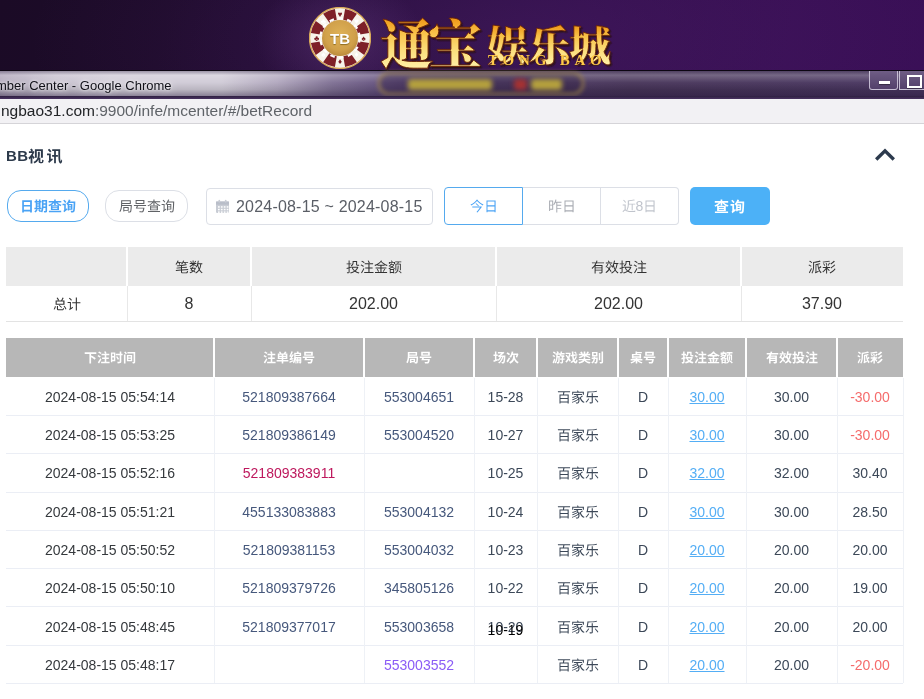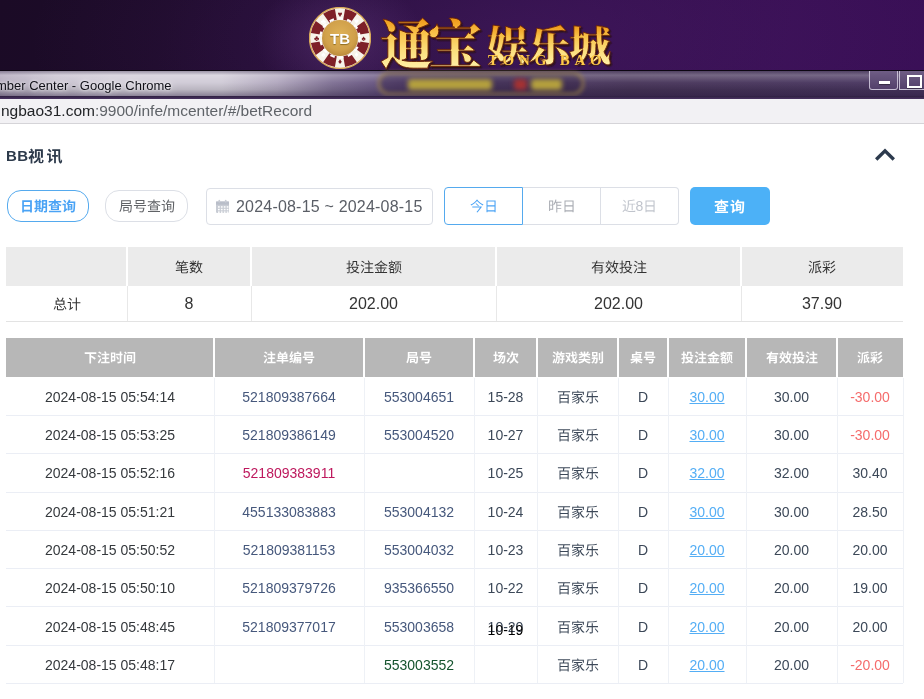--- a/index.html
+++ b/index.html
@@ -321,21 +321,21 @@
     </div>
     <div class="ct" style="left:618px;width:50px;top:530.80px;color:#3c4858">D</div>
     <div class="ct" style="left:668px;width:78px;top:530.80px">
       <span style="color:#54aef5;text-decoration:underline">20.00</span>
     </div>
     <div class="ct" style="left:746px;width:91px;top:530.80px;color:#3c4858">20.00</div>
     <div class="ct" style="left:837px;width:66px;top:530.80px;color:#3c4858">20.00</div>
     <div style="position:absolute;left:6px;width:897px;top:568.10px;height:1px;background:#ebeef5"></div>
     <div class="ct" style="left:6px;width:208px;top:569.10px;color:#35393d">2024-08-15 05:50:10</div>
     <div class="ct" style="left:214px;width:150px;top:569.10px;color:#46587c">521809379726</div>
-    <div class="ct" style="left:364px;width:110px;top:569.10px;color:#46587c">935366550</div>
+    <div class="ct" style="left:364px;width:110px;top:569.10px;color:#46587c">345805126</div>
     <div class="ct" style="left:474px;width:63px;top:569.10px;color:#3c4858">10-22</div>
     <div class="ct" style="left:537px;width:81px;top:569.10px">
       <svg width="42.0" height="14.0" viewBox="0 -12.3 42.0 14.0" style="display:block;overflow:visible;">
         <path d="M2.5 -7.9V1.1H3.5V0.2H10.6V1.1H11.7V-7.9H7.0C7.1 -8.5 7.3 -9.3 7.5 -10.0H13.1V-11.0H0.9V-10.0H6.3C6.2 -9.3 6.0 -8.5 5.9 -7.9ZM3.5 -3.4H10.6V-0.8H3.5ZM3.5 -4.3V-6.9H10.6V-4.3Z M19.9 -11.5C20.1 -11.2 20.3 -10.8 20.5 -10.5H15.2V-7.6H16.2V-9.5H25.8V-7.6H26.9V-10.5H21.7C21.5 -10.9 21.3 -11.4 21.0 -11.9ZM25.1 -6.7C24.3 -6.0 23.1 -5.1 22.0 -4.4C21.7 -5.2 21.2 -5.9 20.5 -6.5C20.9 -6.8 21.2 -7.0 21.5 -7.3H25.0V-8.2H16.9V-7.3H20.1C18.8 -6.4 16.9 -5.7 15.1 -5.2C15.3 -5.0 15.6 -4.6 15.7 -4.4C17.0 -4.8 18.5 -5.4 19.8 -6.1C20.0 -5.8 20.2 -5.5 20.4 -5.2C19.2 -4.3 16.9 -3.3 15.1 -2.9C15.3 -2.7 15.5 -2.3 15.6 -2.1C17.3 -2.6 19.5 -3.6 20.8 -4.5C21.0 -4.2 21.1 -3.9 21.2 -3.6C19.8 -2.3 17.1 -1.0 14.9 -0.4C15.1 -0.2 15.3 0.2 15.4 0.4C17.4 -0.2 19.8 -1.3 21.4 -2.5C21.5 -1.4 21.3 -0.5 20.9 -0.1C20.6 0.1 20.4 0.1 20.0 0.1C19.7 0.1 19.2 0.1 18.7 0.1C18.9 0.4 19.0 0.8 19.0 1.1C19.4 1.1 19.9 1.1 20.2 1.1C20.8 1.1 21.2 1.0 21.6 0.6C22.4 0.0 22.8 -1.7 22.3 -3.5L22.9 -3.9C23.7 -1.9 25.0 -0.3 26.8 0.5C27.0 0.3 27.3 -0.1 27.5 -0.3C25.8 -1.0 24.4 -2.6 23.8 -4.5C24.5 -5.0 25.3 -5.5 25.9 -6.0Z M31.3 -3.9C30.6 -2.6 29.5 -1.3 28.5 -0.4C28.8 -0.3 29.2 0.1 29.4 0.2C30.4 -0.7 31.5 -2.2 32.3 -3.6ZM37.7 -3.5C38.7 -2.3 39.9 -0.8 40.5 0.2L41.4 -0.3C40.9 -1.3 39.6 -2.8 38.6 -3.9ZM29.8 -4.9C29.9 -5.0 30.5 -5.1 31.5 -5.1H34.7V-0.3C34.7 -0.0 34.6 0.0 34.4 0.1C34.2 0.1 33.3 0.1 32.5 0.0C32.6 0.3 32.8 0.8 32.8 1.1C34.0 1.1 34.7 1.1 35.2 0.9C35.7 0.7 35.8 0.4 35.8 -0.3V-5.1H40.9L41.0 -6.2H35.8V-9.0H34.7V-6.2H30.8C31.1 -7.2 31.3 -8.5 31.4 -9.8C34.5 -9.8 38.0 -10.1 40.2 -10.7L39.6 -11.6C37.5 -11.0 33.6 -10.8 30.4 -10.7C30.4 -9.1 30.0 -7.3 29.9 -6.8C29.8 -6.3 29.6 -6.0 29.5 -5.9C29.6 -5.6 29.8 -5.1 29.8 -4.9Z" fill="#3c4858"></path>
       </svg>
     </div>
     <div class="ct" style="left:618px;width:50px;top:569.10px;color:#3c4858">D</div>
     <div class="ct" style="left:668px;width:78px;top:569.10px">
       <span style="color:#54aef5;text-decoration:underline">20.00</span>
     </div>
@@ -352,21 +352,21 @@
       </svg>
     </div>
     <div class="ct" style="left:618px;width:50px;top:607.40px;color:#3c4858">D</div>
     <div class="ct" style="left:668px;width:78px;top:607.40px">
       <span style="color:#54aef5;text-decoration:underline">20.00</span>
     </div>
     <div class="ct" style="left:746px;width:91px;top:607.40px;color:#3c4858">20.00</div>
     <div class="ct" style="left:837px;width:66px;top:607.40px;color:#3c4858">20.00</div>
     <div style="position:absolute;left:6px;width:897px;top:644.70px;height:1px;background:#ebeef5"></div>
     <div class="ct" style="left:6px;width:208px;top:645.70px;color:#35393d">2024-08-15 05:48:17</div>
-    <div class="ct" style="left:364px;width:110px;top:645.70px;color:#14532d">553003552</div>
+    <div class="ct" style="left:364px;width:110px;top:645.70px;color:#8b5cf6">553003552</div>
     <div class="ct" style="left:474px;width:63px;top:611px;color:#000000">10-19</div>
     <div class="ct" style="left:537px;width:81px;top:645.70px">
       <svg width="42.0" height="14.0" viewBox="0 -12.3 42.0 14.0" style="display:block;overflow:visible;">
         <path d="M2.5 -7.9V1.1H3.5V0.2H10.6V1.1H11.7V-7.9H7.0C7.1 -8.5 7.3 -9.3 7.5 -10.0H13.1V-11.0H0.9V-10.0H6.3C6.2 -9.3 6.0 -8.5 5.9 -7.9ZM3.5 -3.4H10.6V-0.8H3.5ZM3.5 -4.3V-6.9H10.6V-4.3Z M19.9 -11.5C20.1 -11.2 20.3 -10.8 20.5 -10.5H15.2V-7.6H16.2V-9.5H25.8V-7.6H26.9V-10.5H21.7C21.5 -10.9 21.3 -11.4 21.0 -11.9ZM25.1 -6.7C24.3 -6.0 23.1 -5.1 22.0 -4.4C21.7 -5.2 21.2 -5.9 20.5 -6.5C20.9 -6.8 21.2 -7.0 21.5 -7.3H25.0V-8.2H16.9V-7.3H20.1C18.8 -6.4 16.9 -5.7 15.1 -5.2C15.3 -5.0 15.6 -4.6 15.7 -4.4C17.0 -4.8 18.5 -5.4 19.8 -6.1C20.0 -5.8 20.2 -5.5 20.4 -5.2C19.2 -4.3 16.9 -3.3 15.1 -2.9C15.3 -2.7 15.5 -2.3 15.6 -2.1C17.3 -2.6 19.5 -3.6 20.8 -4.5C21.0 -4.2 21.1 -3.9 21.2 -3.6C19.8 -2.3 17.1 -1.0 14.9 -0.4C15.1 -0.2 15.3 0.2 15.4 0.4C17.4 -0.2 19.8 -1.3 21.4 -2.5C21.5 -1.4 21.3 -0.5 20.9 -0.1C20.6 0.1 20.4 0.1 20.0 0.1C19.7 0.1 19.2 0.1 18.7 0.1C18.9 0.4 19.0 0.8 19.0 1.1C19.4 1.1 19.9 1.1 20.2 1.1C20.8 1.1 21.2 1.0 21.6 0.6C22.4 0.0 22.8 -1.7 22.3 -3.5L22.9 -3.9C23.7 -1.9 25.0 -0.3 26.8 0.5C27.0 0.3 27.3 -0.1 27.5 -0.3C25.8 -1.0 24.4 -2.6 23.8 -4.5C24.5 -5.0 25.3 -5.5 25.9 -6.0Z M31.3 -3.9C30.6 -2.6 29.5 -1.3 28.5 -0.4C28.8 -0.3 29.2 0.1 29.4 0.2C30.4 -0.7 31.5 -2.2 32.3 -3.6ZM37.7 -3.5C38.7 -2.3 39.9 -0.8 40.5 0.2L41.4 -0.3C40.9 -1.3 39.6 -2.8 38.6 -3.9ZM29.8 -4.9C29.9 -5.0 30.5 -5.1 31.5 -5.1H34.7V-0.3C34.7 -0.0 34.6 0.0 34.4 0.1C34.2 0.1 33.3 0.1 32.5 0.0C32.6 0.3 32.8 0.8 32.8 1.1C34.0 1.1 34.7 1.1 35.2 0.9C35.7 0.7 35.8 0.4 35.8 -0.3V-5.1H40.9L41.0 -6.2H35.8V-9.0H34.7V-6.2H30.8C31.1 -7.2 31.3 -8.5 31.4 -9.8C34.5 -9.8 38.0 -10.1 40.2 -10.7L39.6 -11.6C37.5 -11.0 33.6 -10.8 30.4 -10.7C30.4 -9.1 30.0 -7.3 29.9 -6.8C29.8 -6.3 29.6 -6.0 29.5 -5.9C29.6 -5.6 29.8 -5.1 29.8 -4.9Z" fill="#3c4858"></path>
       </svg>
     </div>
     <div class="ct" style="left:618px;width:50px;top:645.70px;color:#3c4858">D</div>
     <div class="ct" style="left:668px;width:78px;top:645.70px">
       <span style="color:#54aef5;text-decoration:underline">20.00</span>
     </div>

